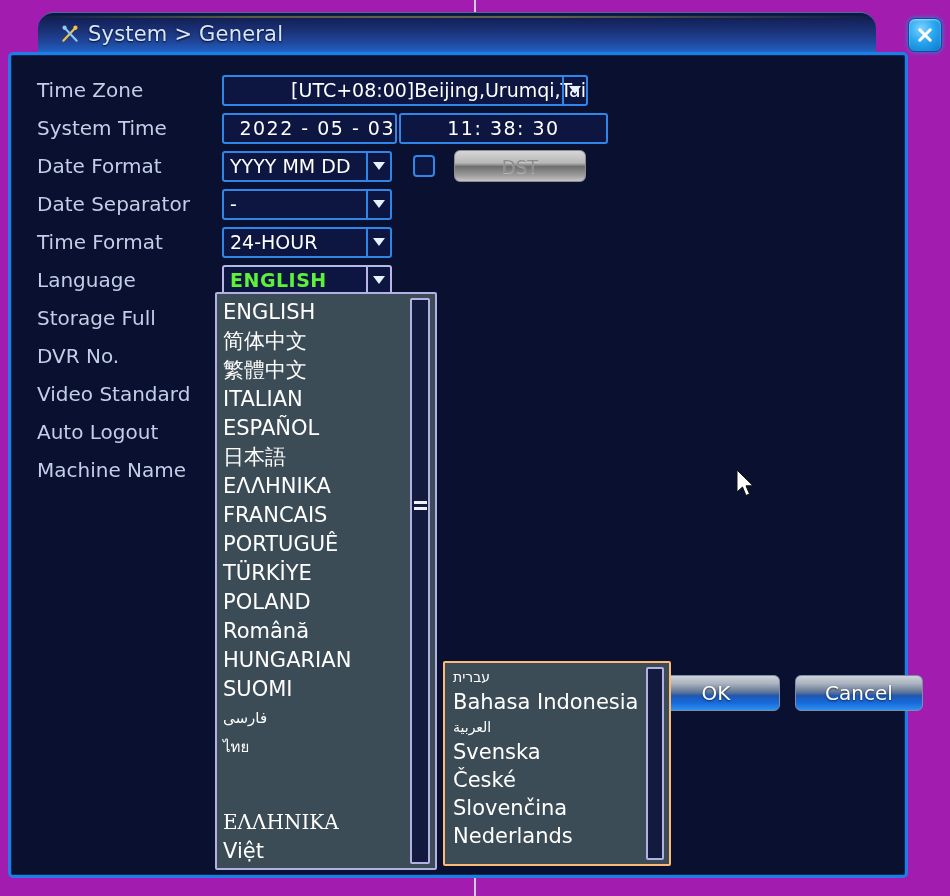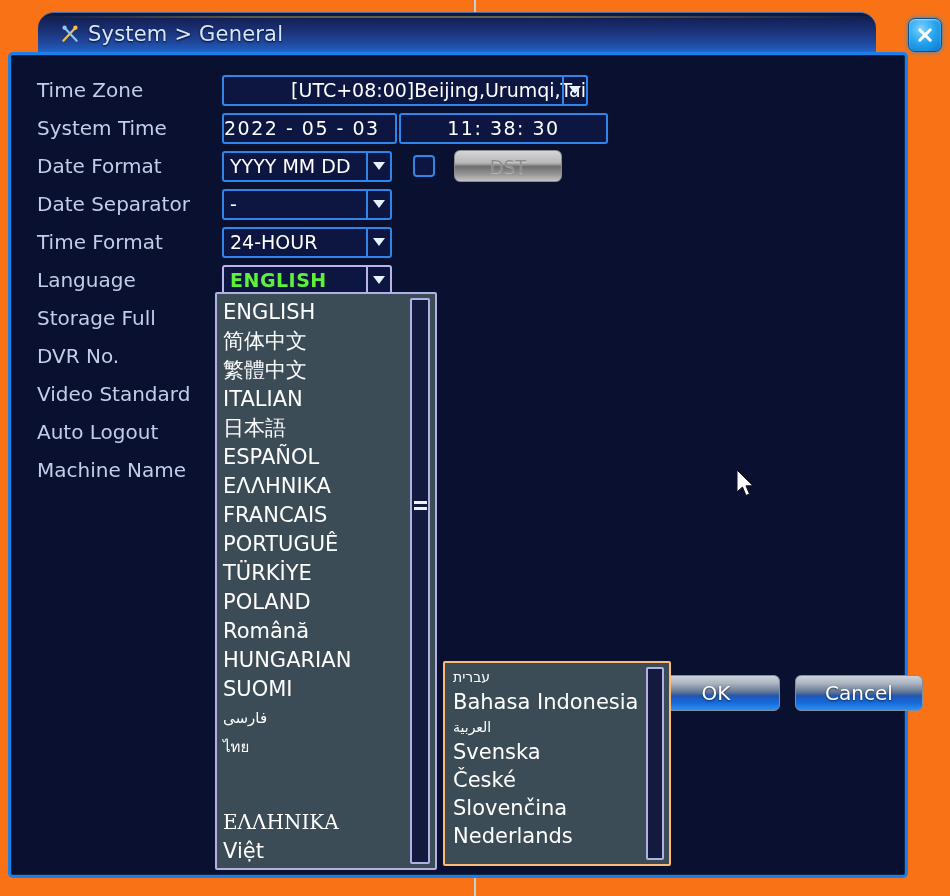--- a/index.html
+++ b/index.html
@@ -9,21 +9,21 @@
     height: 896px;
     background: #000000;
     font-family: "DejaVu Sans", "Liberation Sans", sans-serif;
     overflow: hidden;
   }
 
   #screen {
     position: relative;
     width: 950px;
     height: 896px;
-    background: #f97316;
+    background: #a21caf;
     overflow: hidden;
     padding-left: 13px;
   }
 
   
   .tick {
     position: absolute;
     left: 474px;
     width: 2px;
     background: #c9cdd6;
@@ -147,37 +147,37 @@
     justify-content: center;
   }
   .caret {
     width: 0; height: 0;
     border-left: 6px solid transparent;
     border-right: 6px solid transparent;
     border-top: 8px solid #e8f1ff;
   }
 
   .f-tz     { width: 366px; justify-content: flex-end; }
-  .f-date   { width: 175px; justify-content: flex-start; }
+  .f-date   { width: 175px; justify-content: flex-end; }
   .f-time   { width: 209px; justify-content: center; margin-left: 2px; }
   .f-sel    { width: 170px; }
 
   .datetime-row .field .val { padding-left: 0; letter-spacing: 1.5px; }
 
   .chk {
     width: 22px; height: 22px;
     margin-left: 21px;
     border: 2px solid #2f86e8;
     border-radius: 4px;
     background: #0c1640;
     cursor: pointer;
   }
 
   .dst-btn {
-    width: 108px; height: 32px;
+    width: 132px; height: 32px;
     margin-left: 19px;
     border-radius: 6px;
     background: linear-gradient(to bottom, #d6d6d6 0%, #b7b7b7 40%, #6e6e6e 52%, #9a9a9a 80%, #c4c4c4 100%);
     border: 1px solid #8c8c8c;
     display: flex;
     align-items: center;
     justify-content: center;
     color: #8e8e8e;
     font-size: 18px;
     text-shadow: 0 1px 0 rgba(255,255,255,.35);
@@ -431,22 +431,22 @@
     <div class="scrollbar">
       <div class="thumb">
           <i></i>
           <i></i>
         </div>
     </div>
   <div class="opt">ENGLISH</div>
       <div class="opt">简体中文</div>
       <div class="opt">繁體中文</div>
       <div class="opt">ITALIAN</div>
+      <div class="opt">ESPAÑOL</div>
       <div class="opt">日本語</div>
-      <div class="opt">ESPAÑOL</div>
       <div class="opt">ΕΛΛΗΝΙΚΑ</div>
       <div class="opt">FRANCAIS</div>
       <div class="opt">PORTUGUÊ</div>
       <div class="opt">TÜRKİYE</div>
       <div class="opt">POLAND</div>
       <div class="opt">Română</div>
       <div class="opt">HUNGARIAN</div>
       <div class="opt">SUOMI</div>
       <div class="opt small">فارسی</div>
       <div class="opt small">ไทย</div>

